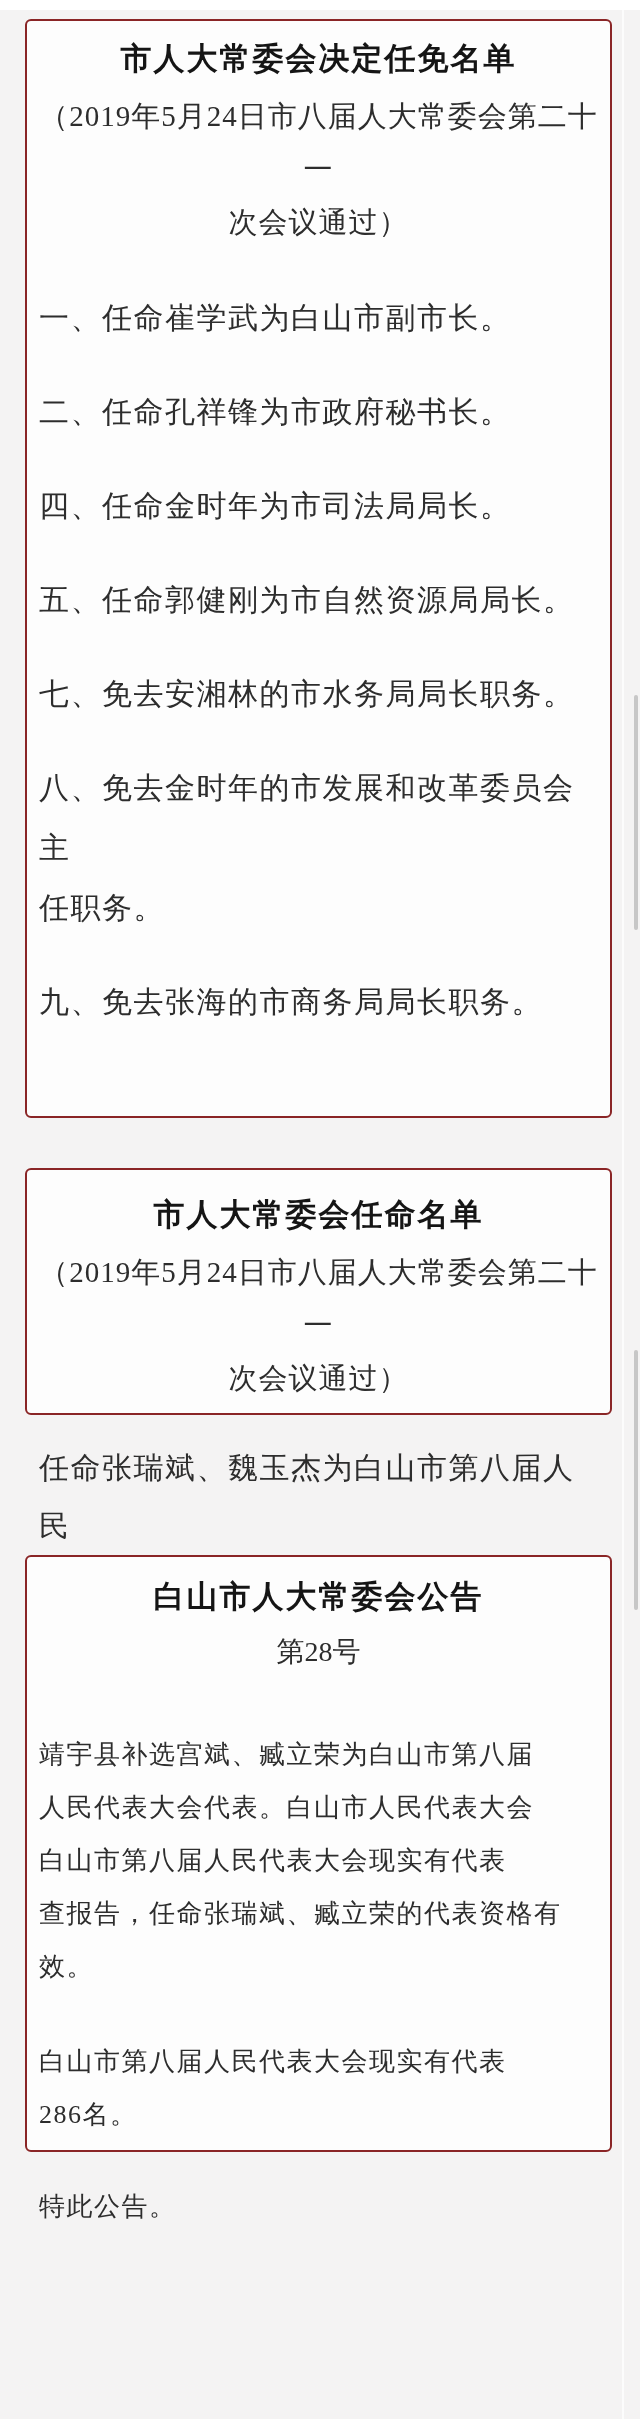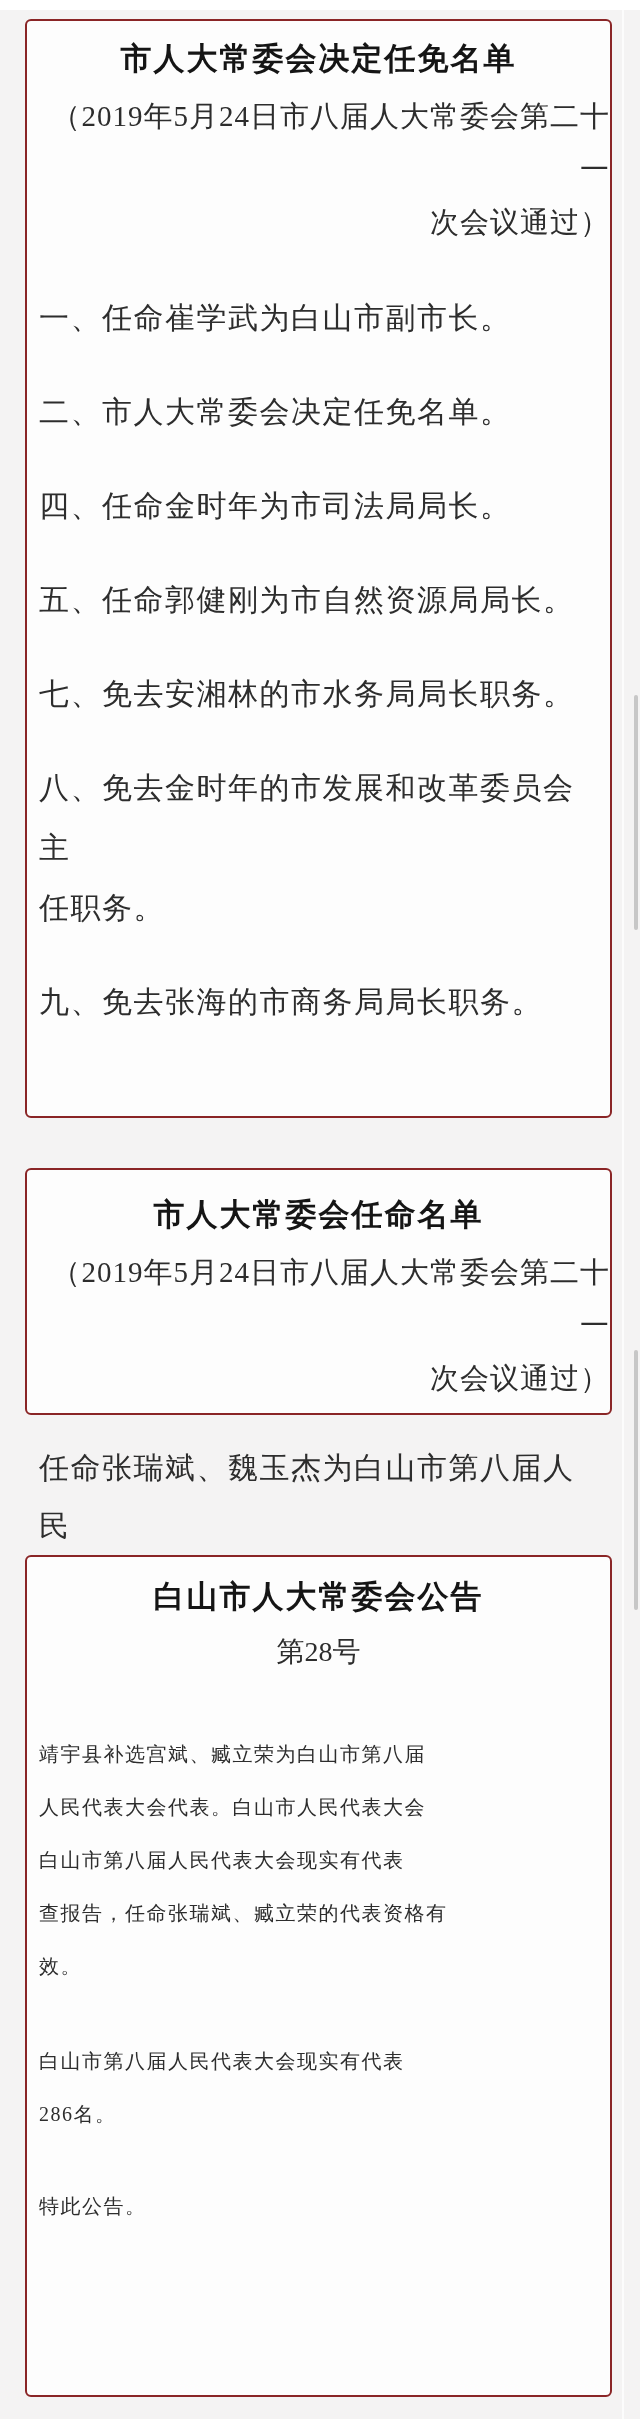--- a/index.html
+++ b/index.html
@@ -24,37 +24,37 @@
   }
   .card {
     position: absolute; left: 25px; width: 587px;
     box-sizing: border-box;
     background: #fdfdfd;
     border: 2px solid #8a2526;
     border-radius: 6px;
   }
   .card1 { top: 19px;   height: 1099px; }
   .card2 { top: 1168px; height: 247px;  }
-  .card3 { top: 1555px; height: 842px;  }
+  .card3 { top: 1555px; height: 597px;  }
 
   .title {
     margin: 0; padding-top: 16px;
     text-align: center;
     font-family: "Liberation Sans", "DejaVu Sans", sans-serif;
     font-weight: bold;
     font-size: 31px; line-height: 44px;
     letter-spacing: 2px;
     color: #151515;
   }
   .card2 .title { padding-top: 23px; }
   .card3 .title { padding-top: 18px; }
 
   .subtitle {
     margin-top: 9px;
-    text-align: right;
+    text-align: center;
     font-size: 29px; line-height: 53px;
     letter-spacing: 1px;
     color: #2d2d2d;
   }
 
   .items { margin: 39px 14px 0 12px; }
   .items p {
     margin: 0 0 34px 0;
     font-size: 30px; line-height: 60px;
     letter-spacing: 1.5px;
@@ -67,21 +67,21 @@
   }
 
   .docnum {
     margin-top: 7px;
     text-align: center;
     font-size: 28px; line-height: 52px;
     color: #2d2d2d;
   }
   .para {
     margin: 0 14px 0 12px;
-    font-size: 20px; line-height: 53px;
+    font-size: 26px; line-height: 53px;
     letter-spacing: 1.5px;
   }
   .para1 { margin-top: 50px; }
   .para2 { margin-top: 42px; }
   .closing { margin-top: 39px; }
 
   .scroll-thumb {
     position: absolute; left: 634px; width: 4px;
     background: #c7c7c7; border-radius: 2px;
   }
@@ -95,21 +95,21 @@
 <div class="edge-line"></div>
 
 <section class="card card1">
   <h1 class="title">市人大常委会决定任免名单</h1>
   <div class="subtitle">
     <div>（2019年5月24日市八届人大常委会第二十一</div>
     <div>次会议通过）</div>
   </div>
   <div class="items">
     <p><span>一、任命崔学武为白山市副市长。</span></p>
-    <p><span>二、市人大常委会决定任免名单。</span></p>
+    <p><span>二、任命孔祥锋为市政府秘书长。</span></p>
     <p><span>四、任命金时年为市司法局局长。</span></p>
     <p><span>五、任命郭健刚为市自然资源局局长。</span></p>
     <p><span>七、免去安湘林的市水务局局长职务。</span></p>
     <p>
       <span style="display:block">八、免去金时年的市发展和改革委员会主</span>
       <span style="display:block">任职务。</span>
     </p>
     <p><span>九、免去张海的市商务局局长职务。</span></p>
   </div>
 </section>

